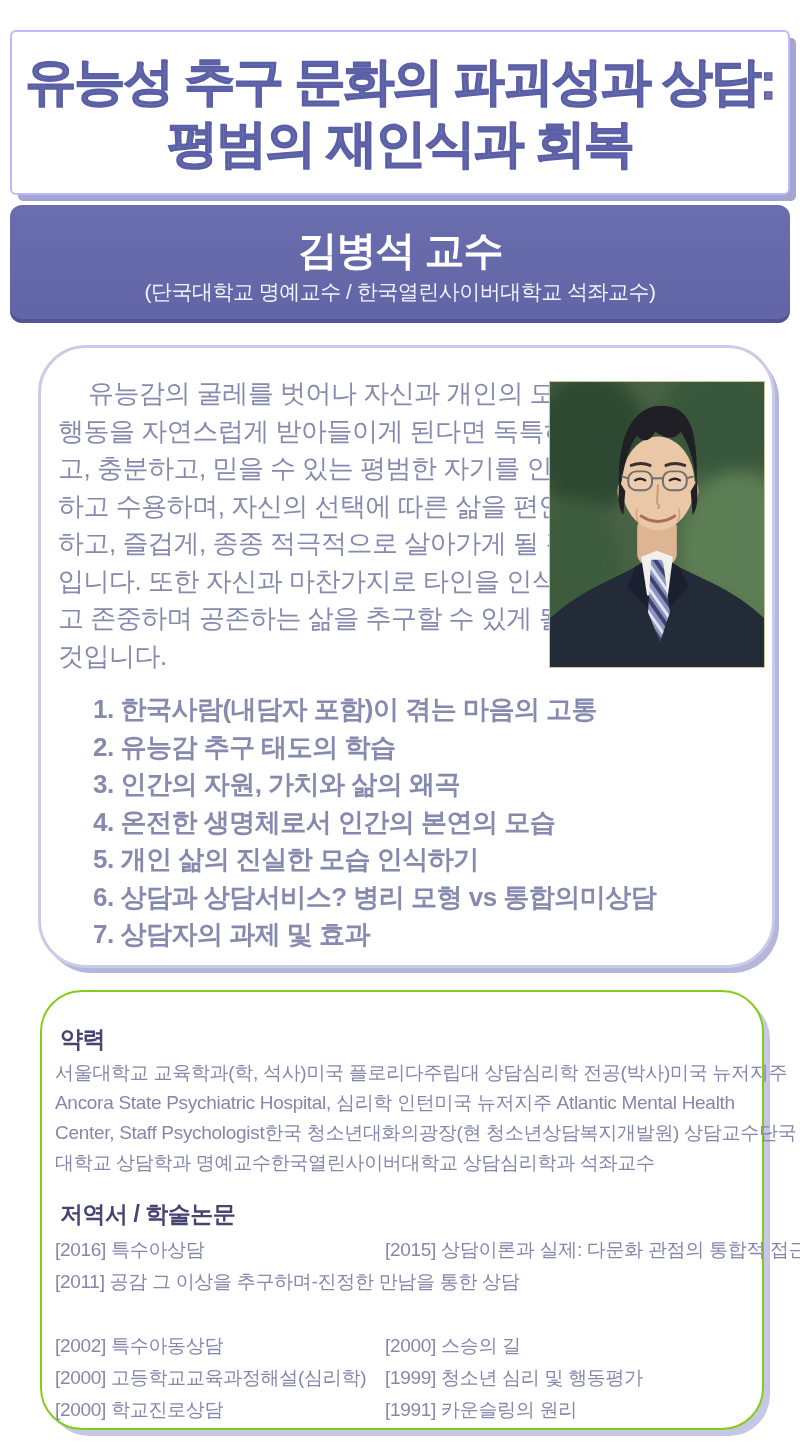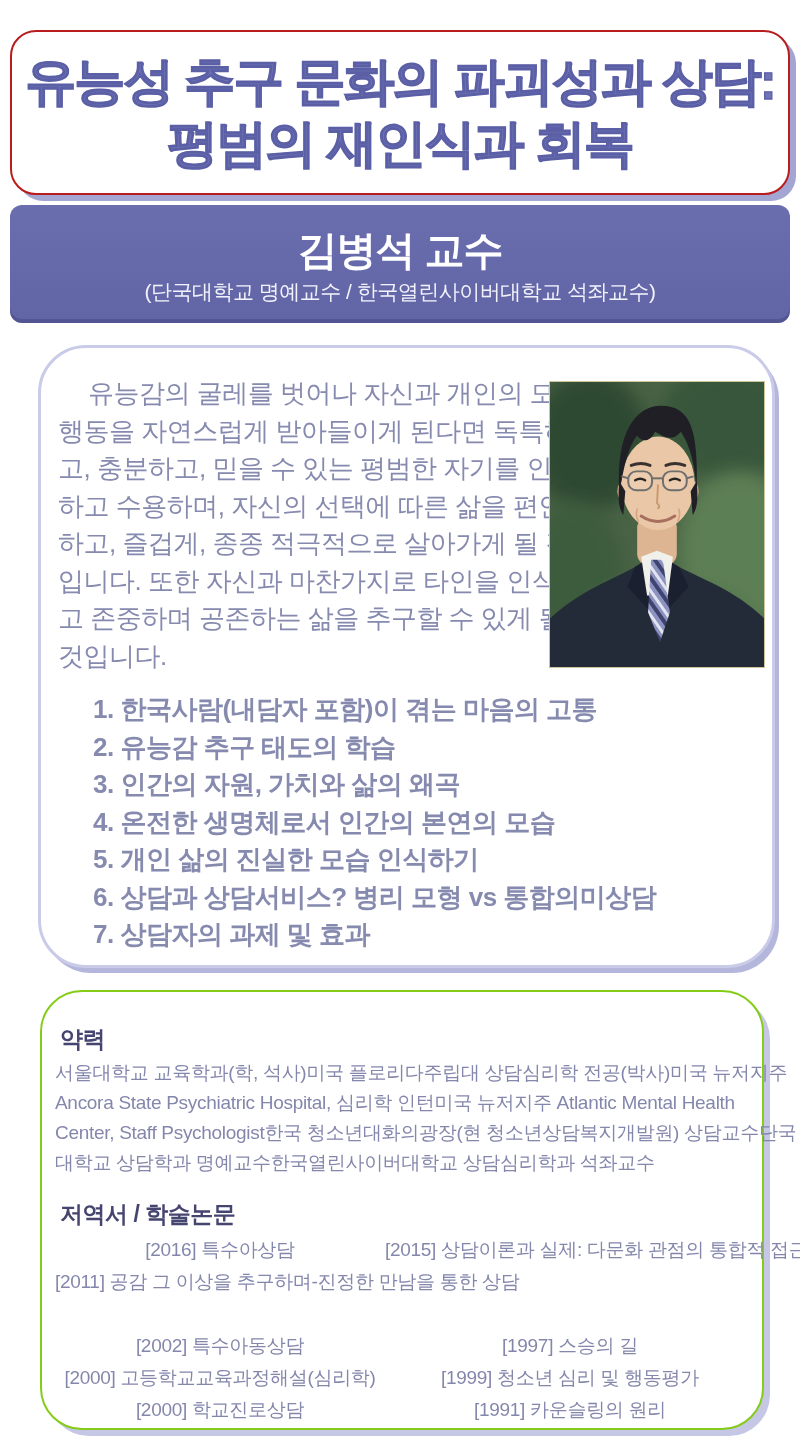--- a/index.html
+++ b/index.html
@@ -2,21 +2,21 @@
 <html><head>
 <meta charset="utf-8">
 <style>
   * { margin: 0; padding: 0; box-sizing: border-box; }
   html, body { width: 800px; height: 1444px; background: #ffffff; overflow: hidden; }
   body { position: relative; font-family: "Liberation Sans", sans-serif; }
 
   
   .title-card {
     position: absolute; left: 10px; top: 30px; width: 780px; height: 165px;
-    background: #ffffff; border: 2px solid #b91c1c; border-radius: 26px;
+    background: #ffffff; border: 2px solid #c4b5fd; border-radius: 6px;
     box-shadow: 7px 7px 0 -1px #a3a6d2;
     display: flex; flex-direction: column; align-items: center; justify-content: center;
   }
   .title-line {
     font-size: 51px; font-weight: 800; letter-spacing: -2px; line-height: 62px;
     color: #7074b4; -webkit-text-stroke: 1.3px #5b5fa6; white-space: nowrap;
   }
 
   
   .speaker-banner {
@@ -60,21 +60,21 @@
     font-size: 23px; font-weight: 800; color: #454570; letter-spacing: -0.5px;
   }
   .bio-heading { position: absolute; left: 18px; top: 32px; }
   .bio-text {
     position: absolute; left: 13px; top: 66px; width: 700px;
     font-size: 19px; line-height: 30px; color: #8487ac; letter-spacing: -0.3px;
     white-space: pre;
   }
   .pub-heading { position: absolute; left: 18px; top: 207px; }
   .pub-list { position: absolute; left: 13px; top: 242px; width: 700px; }
-  .pub-row { display: grid; grid-template-columns: 330px 1fr; height: 32px; text-align: center; }
+  .pub-row { display: grid; grid-template-columns: 330px 1fr; height: 32px; }
   .pub-cell {
     font-size: 19px; line-height: 32px; color: #8487ac; letter-spacing: -0.3px;
     white-space: nowrap;
   }
 </style>
 </head>
 <body>
 
 <div class="title-card">
   <div class="title-line">유능성 추구 문화의 파괴성과 상담:</div>
@@ -177,21 +177,21 @@
       <div class="pub-cell">[2015] 상담이론과 실제: 다문화 관점의 통합적 접근</div>
     </div>
     <div class="pub-row">
       <div class="pub-cell">[2011] 공감 그 이상을 추구하며-진정한 만남을 통한 상담</div>
       <div class="pub-cell"></div>
     </div>
     <div class="pub-row">
     </div>
     <div class="pub-row">
       <div class="pub-cell">[2002] 특수아동상담</div>
-      <div class="pub-cell">[1997] 스승의 길</div>
+      <div class="pub-cell">[2000] 스승의 길</div>
     </div>
     <div class="pub-row">
       <div class="pub-cell">[2000] 고등학교교육과정해설(심리학)</div>
       <div class="pub-cell">[1999] 청소년 심리 및 행동평가</div>
     </div>
     <div class="pub-row">
       <div class="pub-cell">[2000] 학교진로상담</div>
       <div class="pub-cell">[1991] 카운슬링의 원리</div>
     </div>
   </div>

